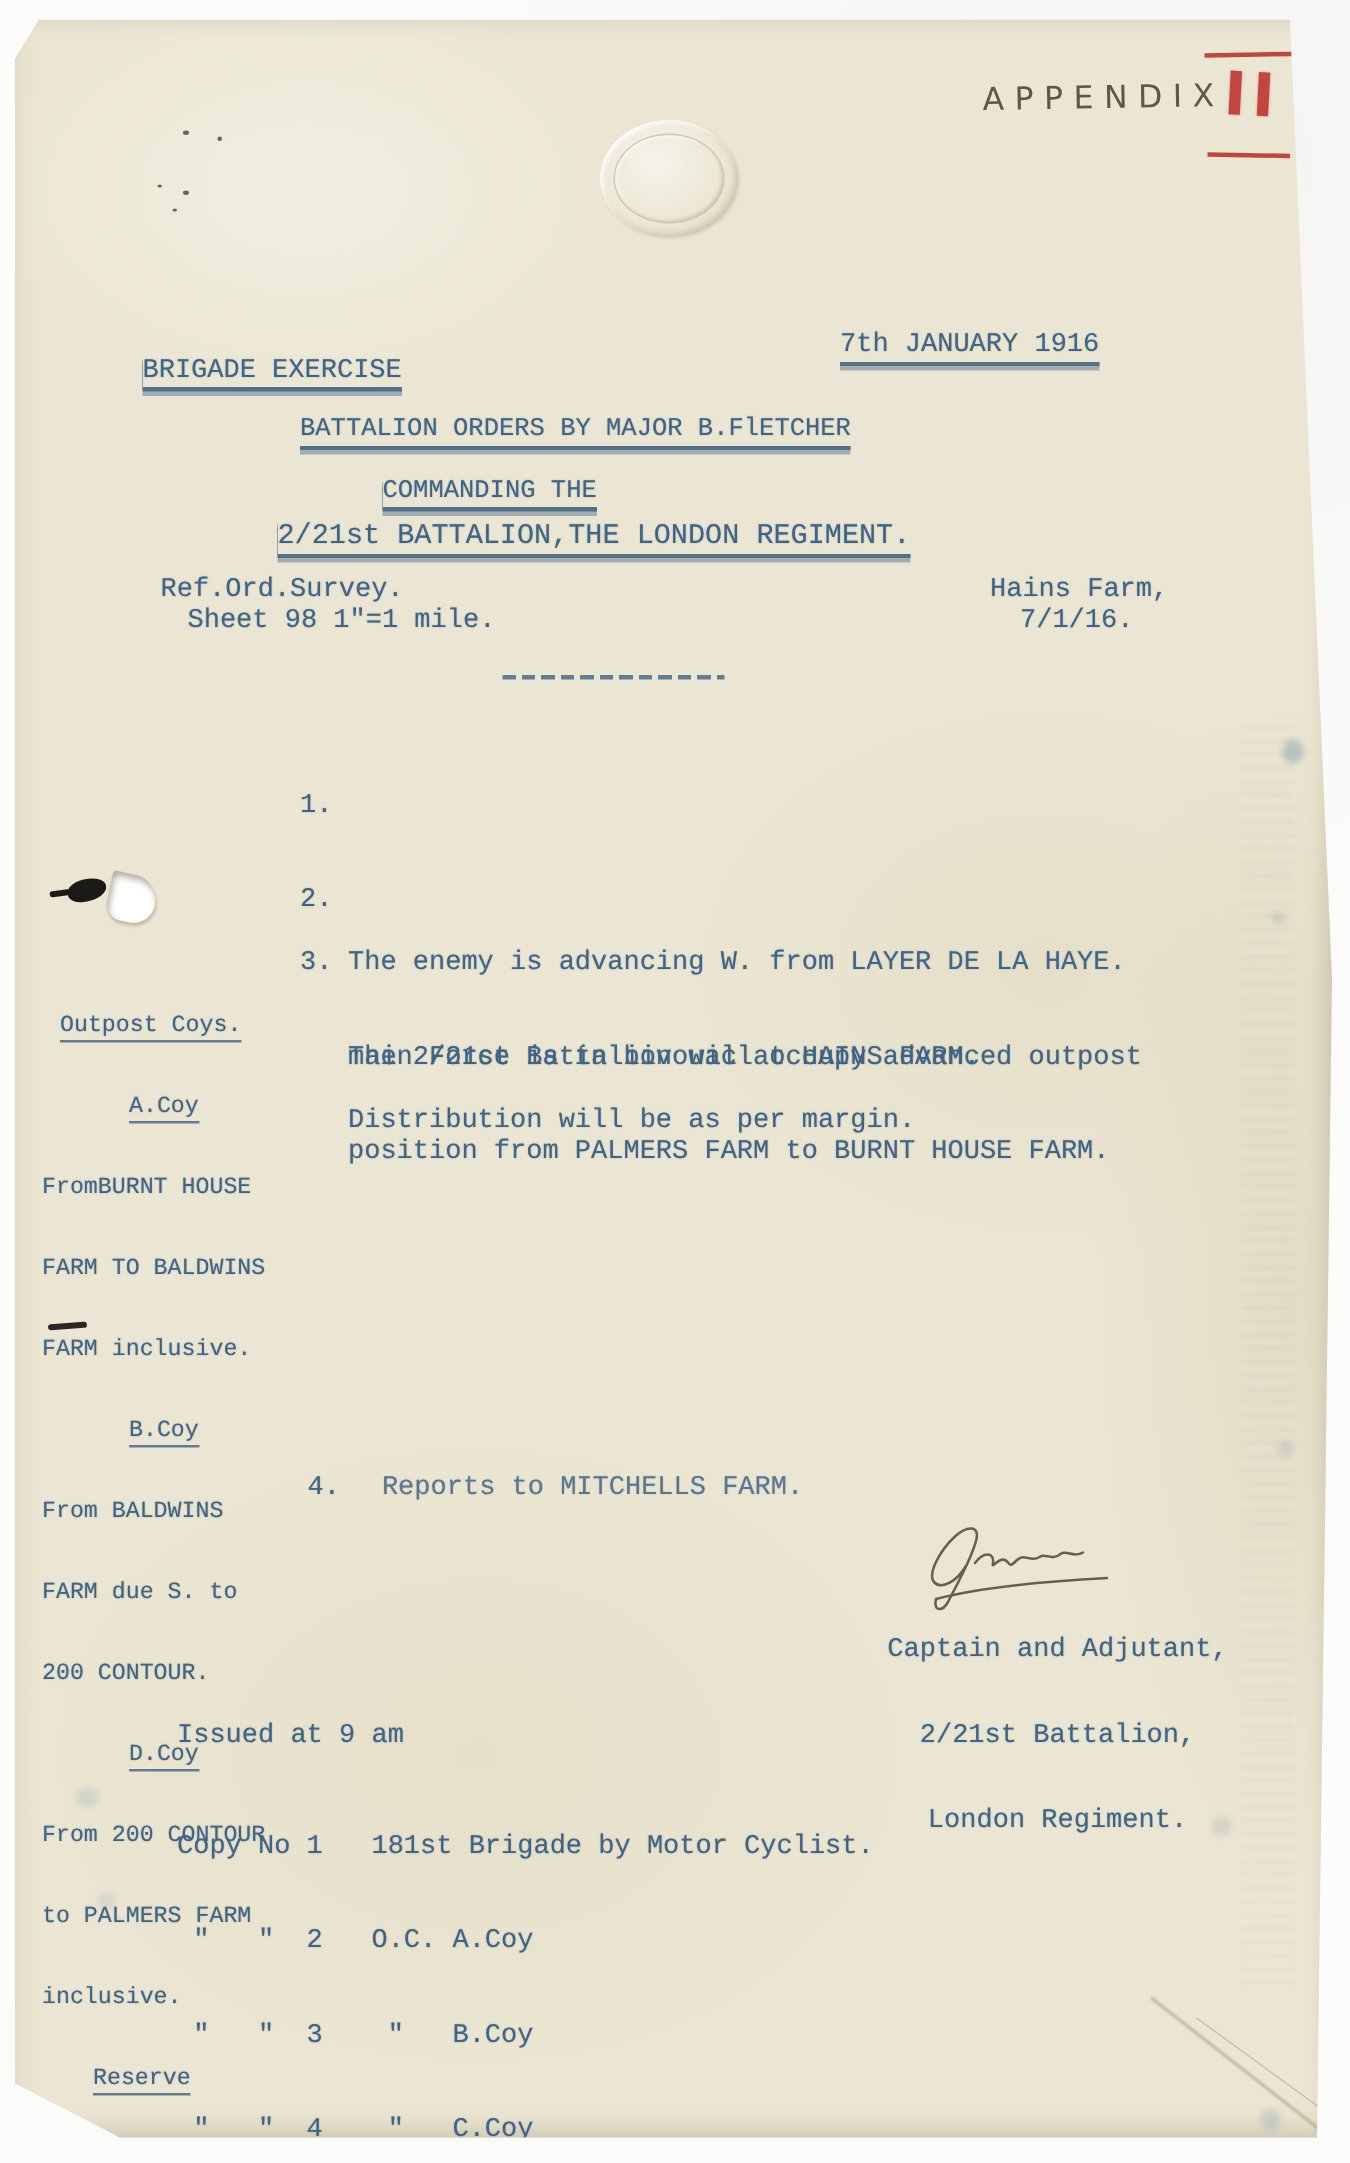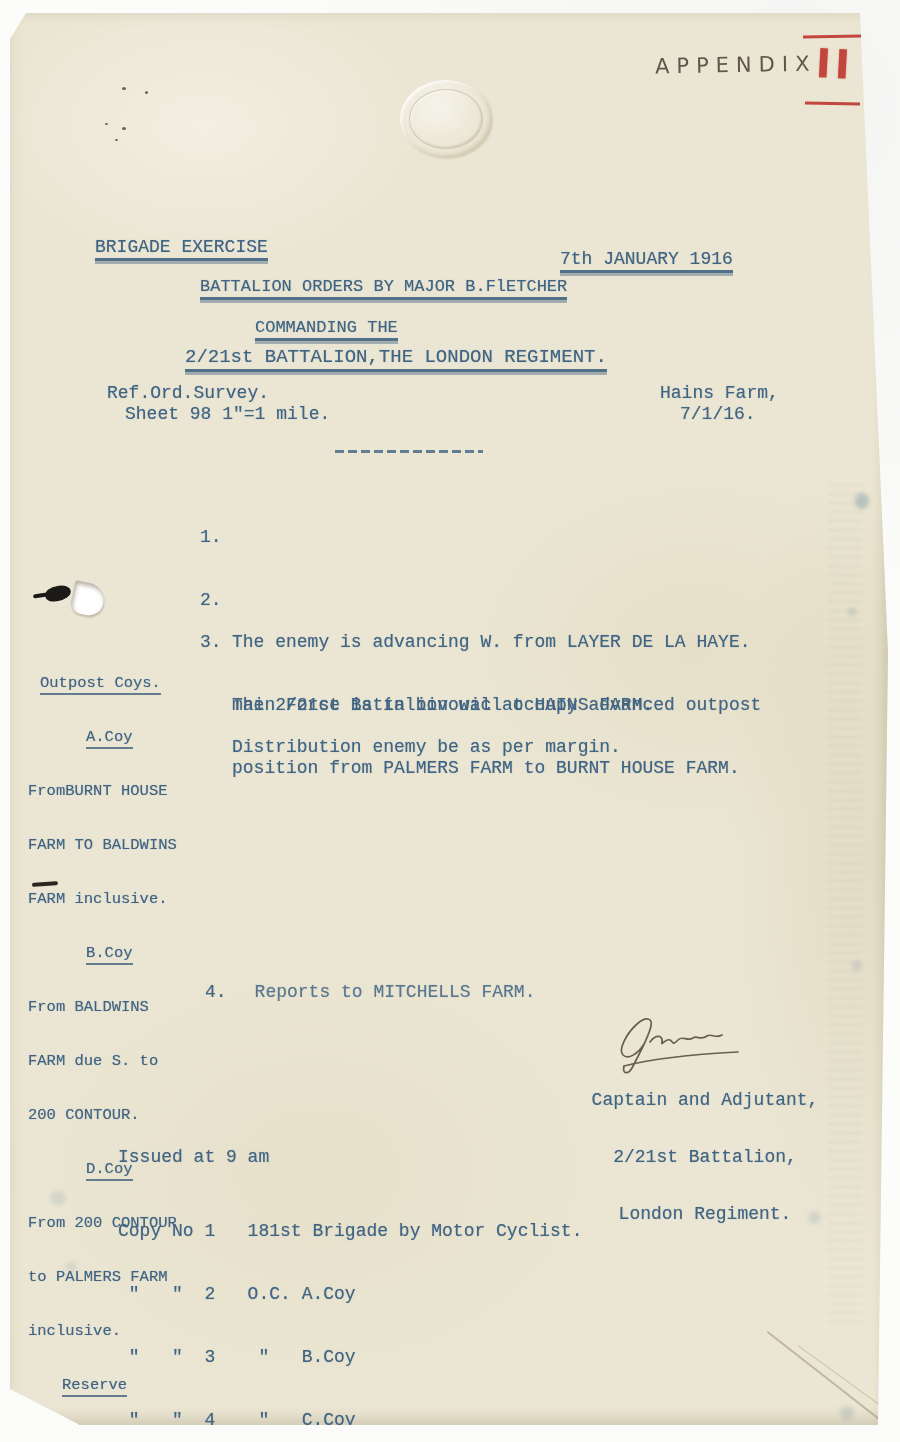--- a/index.html
+++ b/index.html
@@ -82,21 +82,21 @@
     <div class="speck" style="left:95px;top:110px;width:3px;height:2px;"></div>
     <div class="speck" style="left:112px;top:114px;width:4px;height:3px;"></div>
     <div class="speck" style="left:105px;top:126px;width:3px;height:2px;"></div>
 
     <div class="pencil" style="left:645px;top:40px;font-size:21px;letter-spacing:7px;transform:rotate(-1deg);">APPENDIX</div>
     <div class="red-mark" style="left:793px;top:22px;width:58px;height:3px;transform:rotate(-1deg);"></div>
     <div class="pencil" style="left:806px;top:28px;font-size:40px;color:var(--red);font-weight:bold;letter-spacing:4px;transform:rotate(3deg);text-shadow:0 0 2px rgba(194,70,61,.45);">II</div>
     <div class="red-mark" style="left:795px;top:89px;width:55px;height:3px;transform:rotate(1deg);"></div>
 
     <div class="tw fs18" style="left:85px;top:224px;"><span class="ul2">BRIGADE EXERCISE</span></div>
-    <div class="tw fs18" style="left:550px;top:236px;text-align:right;"><span class="ul2">7th JANUARY 1916</span></div>
+    <div class="tw fs18" style="left:550px;top:207px;text-align:right;"><span class="ul2">7th JANUARY 1916</span></div>
 
     <div class="tw fs17" style="left:190px;top:263px;"><span class="ul2">BATTALION ORDERS BY MAJOR B.FlETCHER</span></div>
     <div class="tw fs17" style="left:245px;top:304px;"><span class="ul2">COMMANDING THE</span></div>
     <div class="tw fs19" style="left:175px;top:333px;"><span class="ul2">2/21st BATTALION,THE LONDON REGIMENT.</span></div>
 
     <div class="tw fs18" style="left:97px;top:370px;"><span>Ref.Ord.Survey.</span>
 <span style="padding-left:18px;">Sheet 98 1"=1 mile.</span></div>
     <div class="tw fs18" style="left:650px;top:370px;"><span>Hains Farm,</span>
 <span style="padding-left:20px;">7/1/16.</span></div>
 
@@ -112,21 +112,21 @@
     <div class="order tw fs18" style="top:577px;">
       <span class="onum">2.</span>
       <div class="olines">
         <div>The 2/21st Battalion will occupy advanced outpost</div>
         <div>position from PALMERS FARM to BURNT HOUSE FARM.</div>
       </div>
     </div>
     <div class="order tw fs18" style="top:619px;">
       <span class="onum">3.</span>
       <div class="olines">
-        <div>Distribution enemy be as per margin.</div>
+        <div>Distribution will be as per margin.</div>
       </div>
     </div>
 
     <div class="tw fs16" style="left:18px;top:625px;width:210px;">
       <div class="mline" style="padding-left:12px;"><span class="ul">Outpost Coys.</span></div>
       <div class="mline" style="padding-left:58px;"><span class="ul">A.Coy</span></div>
       <div class="mline">FromBURNT HOUSE</div>
       <div class="mline">FARM TO BALDWINS</div>
       <div class="mline">FARM inclusive.</div>
       <div class="mline" style="padding-left:58px;"><span class="ul">B.Coy</span></div>

